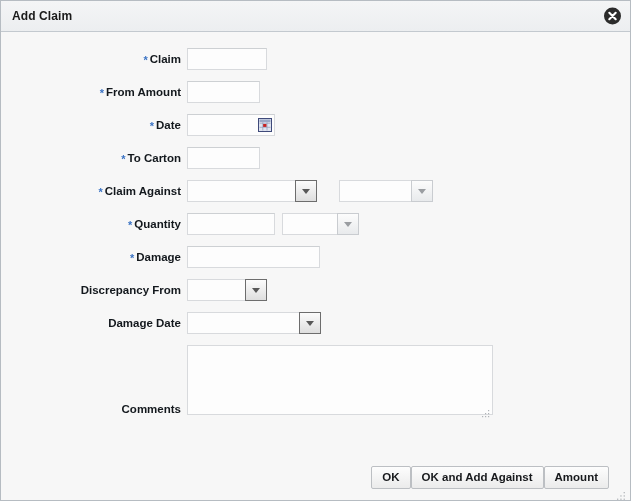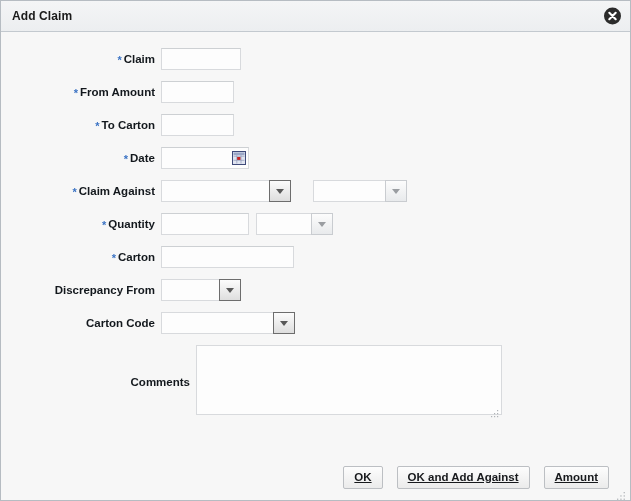--- a/index.html
+++ b/index.html
@@ -71,20 +71,21 @@
   .label-cell {
     width: 160px;
     flex: 0 0 160px;
     text-align: right;
     padding-right: 6px;
     box-sizing: border-box;
     font-size: 11.5px;
     font-weight: bold;
     color: #13181d;
     white-space: nowrap;
+    margin-left: 26px;
   }
   .req {
     color: #3b73c4;
     font-weight: bold;
     font-size: 11px;
     vertical-align: top;
     position: relative;
     top: 1px;
     margin-right: 2px;
   }
@@ -203,21 +204,21 @@
     display: block;
   }
   .ta-grip {
     position: absolute;
     right: 3px;
     bottom: 3px;
     width: 8px;
     height: 8px;
     pointer-events: none;
   }
-  .row.comments { align-items: center; padding-left: 35px; }
+  .row.comments { align-items: flex-end; }
   .row.comments .label-cell { padding-top: 3px; }
 
   
   .footer {
     flex: 0 0 auto;
     height: 46px;
     display: flex;
     align-items: center;
     justify-content: flex-end;
     padding-right: 21px;
@@ -227,24 +228,23 @@
     height: 23px;
     box-sizing: border-box;
     background: linear-gradient(to bottom, #fdfdfd 0%, #ebebeb 100%);
     border: 1px solid #bcbfc3;
     border-radius: 2px;
     font-family: "Liberation Sans", sans-serif;
     font-size: 11.5px;
     font-weight: bold;
     color: #17191c;
     padding: 0 10px;
-    margin-left: 14px;
+    margin-left: 0;
     cursor: pointer;
     white-space: nowrap;
-    text-decoration: underline;
   }
   .dlg-grip {
     position: absolute;
     right: 4px;
     bottom: 4px;
     width: 9px;
     height: 9px;
   }
 </style>
 </head>
@@ -268,29 +268,20 @@
         <span class="req">*</span><span>Claim</span>
       </div>
       <div class="field-cell">
         <input class="txt w80" type="text" value="" style="">
       </div>
     </div>
 
     <div class="row">
       <div class="label-cell">
         <span class="req">*</span><span>From Amount</span>
-      </div>
-      <div class="field-cell">
-        <input class="txt w73" type="text" value="" style="">
-      </div>
-    </div>
-
-    <div class="row">
-      <div class="label-cell">
-        <span class="req">*</span><span>To Carton</span>
       </div>
       <div class="field-cell">
         <input class="txt w73" type="text" value="" style="">
       </div>
     </div>
 
     <div class="row">
       <div class="label-cell">
         <span class="req">*</span><span>Date</span>
       </div>
@@ -304,20 +295,29 @@
               <rect x="5" y="6" width="3.6" height="3" fill="#cc2020"></rect>
               <path d="M1.5 5.2 H12.5 M1.5 9.3 H12.5 M4.8 4.2 V12.5 M9.0 4.2 V12.5" stroke="#8f99b8" stroke-width="0.7" fill="none"></path>
             </svg>
           </span>
         </div>
       </div>
     </div>
 
     <div class="row">
       <div class="label-cell">
+        <span class="req">*</span><span>To Carton</span>
+      </div>
+      <div class="field-cell">
+        <input class="txt w73" type="text" value="" style="">
+      </div>
+    </div>
+
+    <div class="row">
+      <div class="label-cell">
         <span class="req">*</span><span>Claim Against</span>
       </div>
       <div class="field-cell">
         <div class="combo ca1">
           <input class="combo-input" type="text" value="" style="">
           <span class="combo-btn dark">
             <span class="caret"></span>
           </span>
         </div>
         <span style="display:inline-block;width:22px"></span>
@@ -341,21 +341,21 @@
           <input class="combo-input" type="text" value="" style="">
           <span class="combo-btn light">
             <span class="caret gray"></span>
           </span>
         </div>
       </div>
     </div>
 
     <div class="row">
       <div class="label-cell">
-        <span class="req">*</span><span>Carton</span>
+        <span class="req">*</span><span>Damage</span>
       </div>
       <div class="field-cell">
         <input class="txt w133" type="text" value="" style="">
       </div>
     </div>
 
     <div class="row">
       <div class="label-cell">
         <span>Discrepancy From</span>
       </div>
@@ -364,21 +364,21 @@
           <input class="combo-input" type="text" value="" style="">
           <span class="combo-btn dark">
             <span class="caret"></span>
           </span>
         </div>
       </div>
     </div>
 
     <div class="row">
       <div class="label-cell">
-        <span>Carton Code</span>
+        <span>Damage Date</span>
       </div>
       <div class="field-cell">
         <div class="combo dc">
           <input class="combo-input" type="text" value="" style="">
           <span class="combo-btn dark">
             <span class="caret"></span>
           </span>
         </div>
       </div>
     </div>

